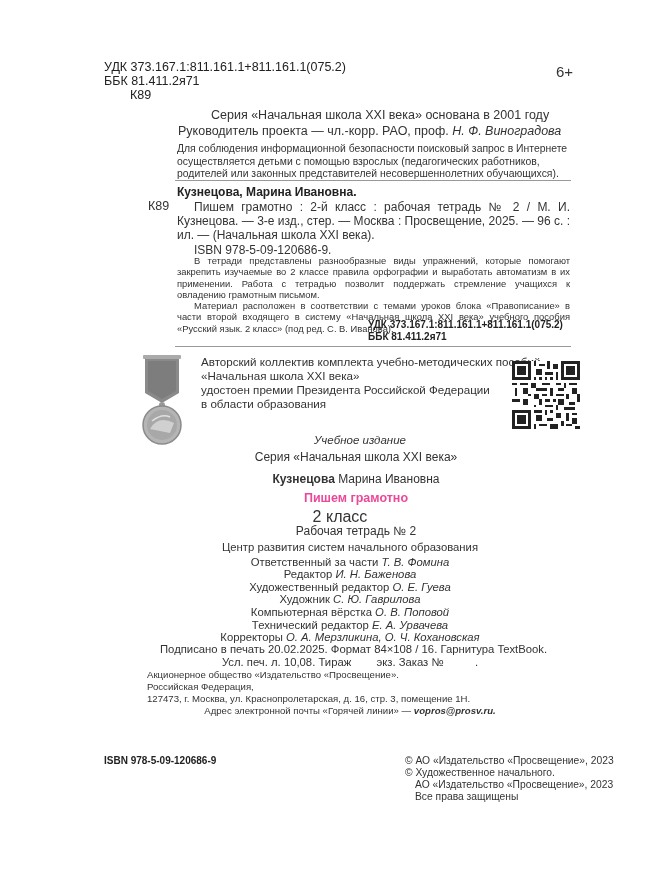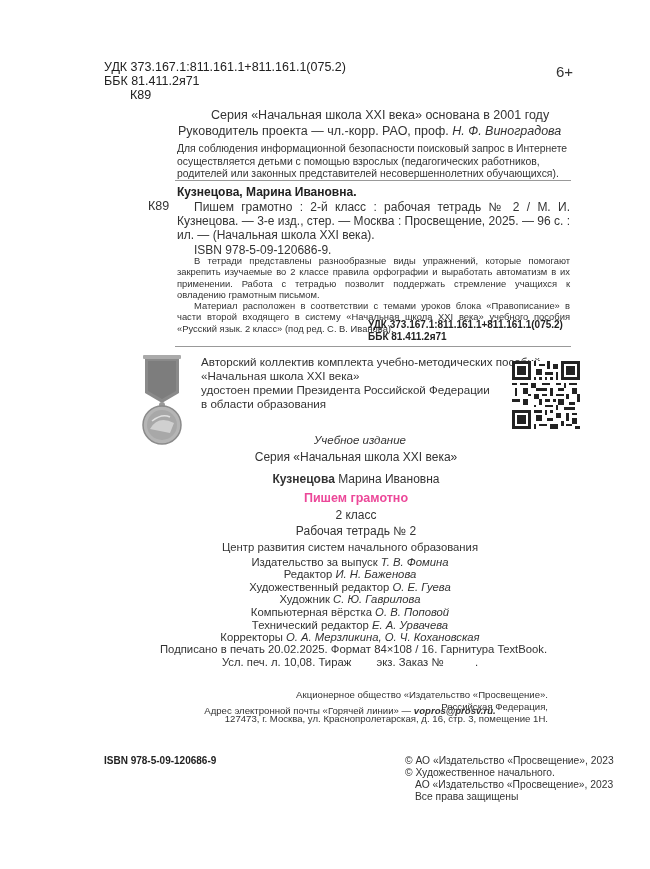--- a/index.html
+++ b/index.html
@@ -23,26 +23,26 @@
   .udk-right { left: 368px; top: 319px; font-size: 10px; font-weight: bold; line-height: 12px; color: #222; }
   .medal { left: 140px; top: 355px; width: 44px; height: 90px; }
   .award { left: 201px; top: 355px; font-size: 11.6px; line-height: 14px; color: #333; }
   .qr { left: 512px; top: 361px; width: 68px; height: 68px; }
   .center { left: 0; width: 650px; text-align: center; }
   .ed-type { top: 434px; font-size: 11.5px; font-style: italic; color: #333; left: 270px; width: 180px; }
   .c1 { top: 450px; font-size: 12px; color: #333; left: 236px; width: 240px; }
   .c2 { top: 472px; font-size: 12px; color: #333; left: 236px; width: 240px; }
   .c2 b { font-weight: bold; }
   .c3 { top: 491px; font-size: 12.5px; font-weight: bold; color: #ec4899; left: 236px; width: 240px; }
-  .c4 { top: 508px; font-size: 12px; color: #333; left: 236px; width: 240px; }
+  .c4 { top: 508px; font-size: 16px; color: #333; left: 220px; width: 240px; }
   .c5 { top: 524px; font-size: 12px; color: #333; left: 236px; width: 240px; }
   .credits { top: 541px; font-size: 11.3px; line-height: 12.6px; color: #333; left: 200px; width: 300px; text-align: center; }
   .credits i { font-style: italic; }
   .print { top: 643px; font-size: 11.3px; line-height: 12.5px; color: #333; left: 160px; width: 380px; text-align: center; }
-  .pub { top: 669px; font-size: 9.6px; line-height: 11.8px; color: #333; left: 168px; width: 380px; text-align: right; margin-top: 20px; }
+  .pub { top: 669px; font-size: 9.6px; line-height: 11.8px; color: #333; left: 147px; width: 380px; text-align: left; }
   .email { top: 705px; font-size: 9.6px; color: #333; left: 160px; width: 380px; text-align: center; }
   .email b { font-weight: bold; font-style: italic; }
   .isbn-bottom { left: 104px; top: 755px; font-size: 10px; font-weight: bold; color: #222; }
   .copyright { left: 405px; top: 755px; font-size: 10.3px; line-height: 12px; color: #333; }
   .copyright .ind { padding-left: 10px; }
 </style>
 </head>
 <body>
 
 <div class="abs udk-top">
@@ -166,21 +166,21 @@
 
 <div class="abs center ed-type">Учебное издание</div>
 <div class="abs center c1">Серия «Начальная школа XXI века»</div>
 <div class="abs center c2"><b>Кузнецова</b><span> Марина Ивановна</span></div>
 <div class="abs center c3">Пишем грамотно</div>
 <div class="abs center c4">2 класс</div>
 <div class="abs center c5">Рабочая тетрадь № 2</div>
 
 <div class="abs credits">
   <div style="margin-bottom:2px;">Центр развития систем начального образования</div>
-  <div><span>Издательство за выпуск </span><i>Т. В. Фомина</i></div>
+  <div><span>Ответственный за части </span><i>Т. В. Фомина</i></div>
   <div><span>Редактор </span><i>И. Н. Баженова</i></div>
   <div><span>Художественный редактор </span><i>О. Е. Гуева</i></div>
   <div><span>Художник </span><i>С. Ю. Гаврилова</i></div>
   <div><span>Компьютерная вёрстка </span><i>О. В. Поповой</i></div>
   <div><span>Технический редактор </span><i>Е. А. Урвачева</i></div>
   <div><span>Корректоры </span><i>О. А. Мерзликина, О. Ч. Кохановская</i></div>
 </div>
 
 <div class="abs print">
   <div>Подписано в печать 20.02.2025. Формат 84×108 / 16. Гарнитура TextBook.</div>

